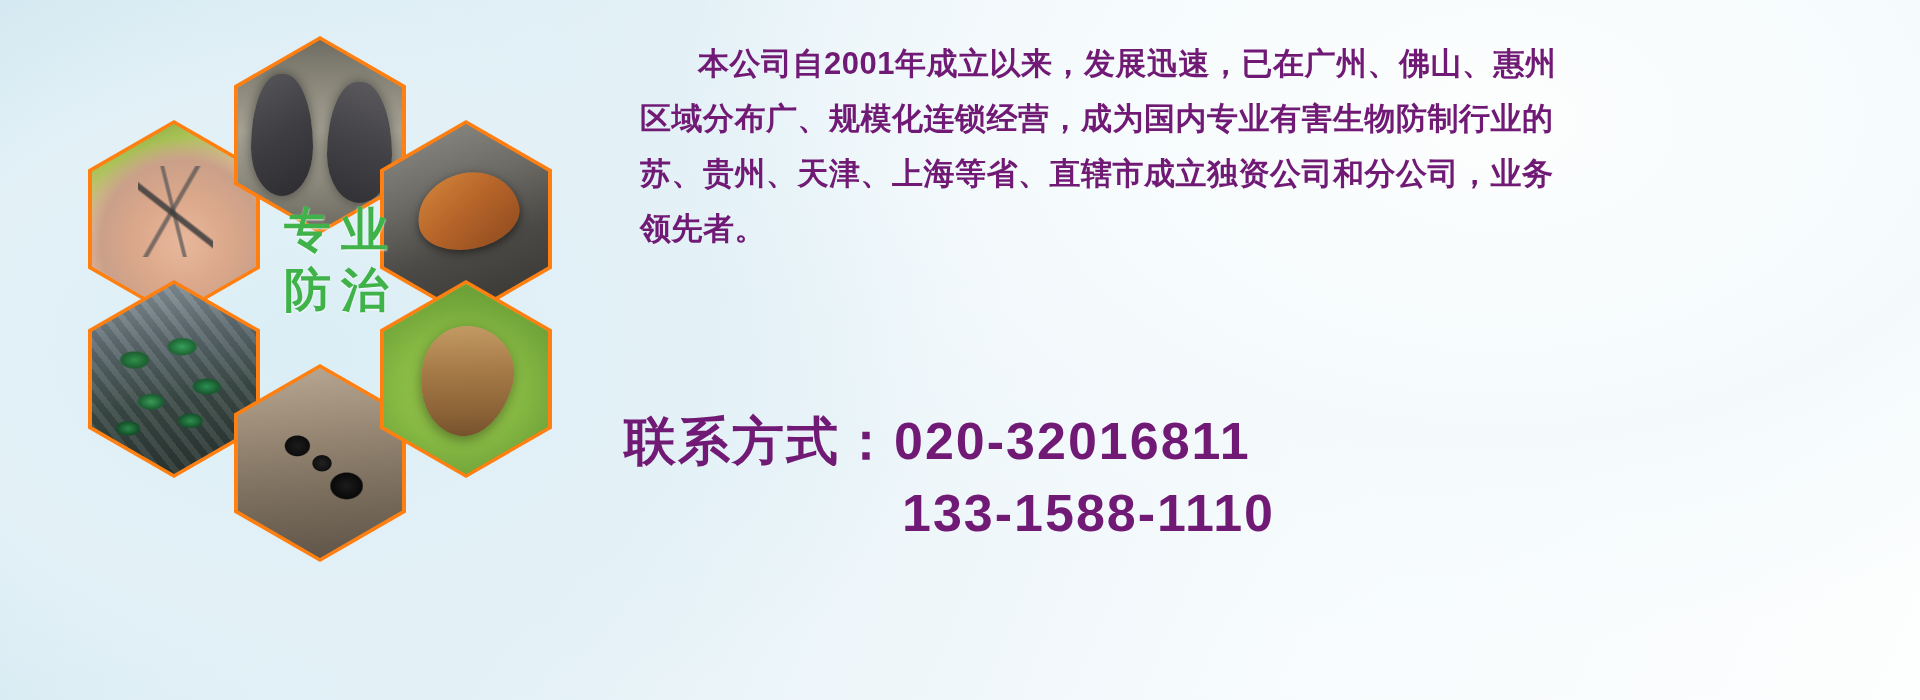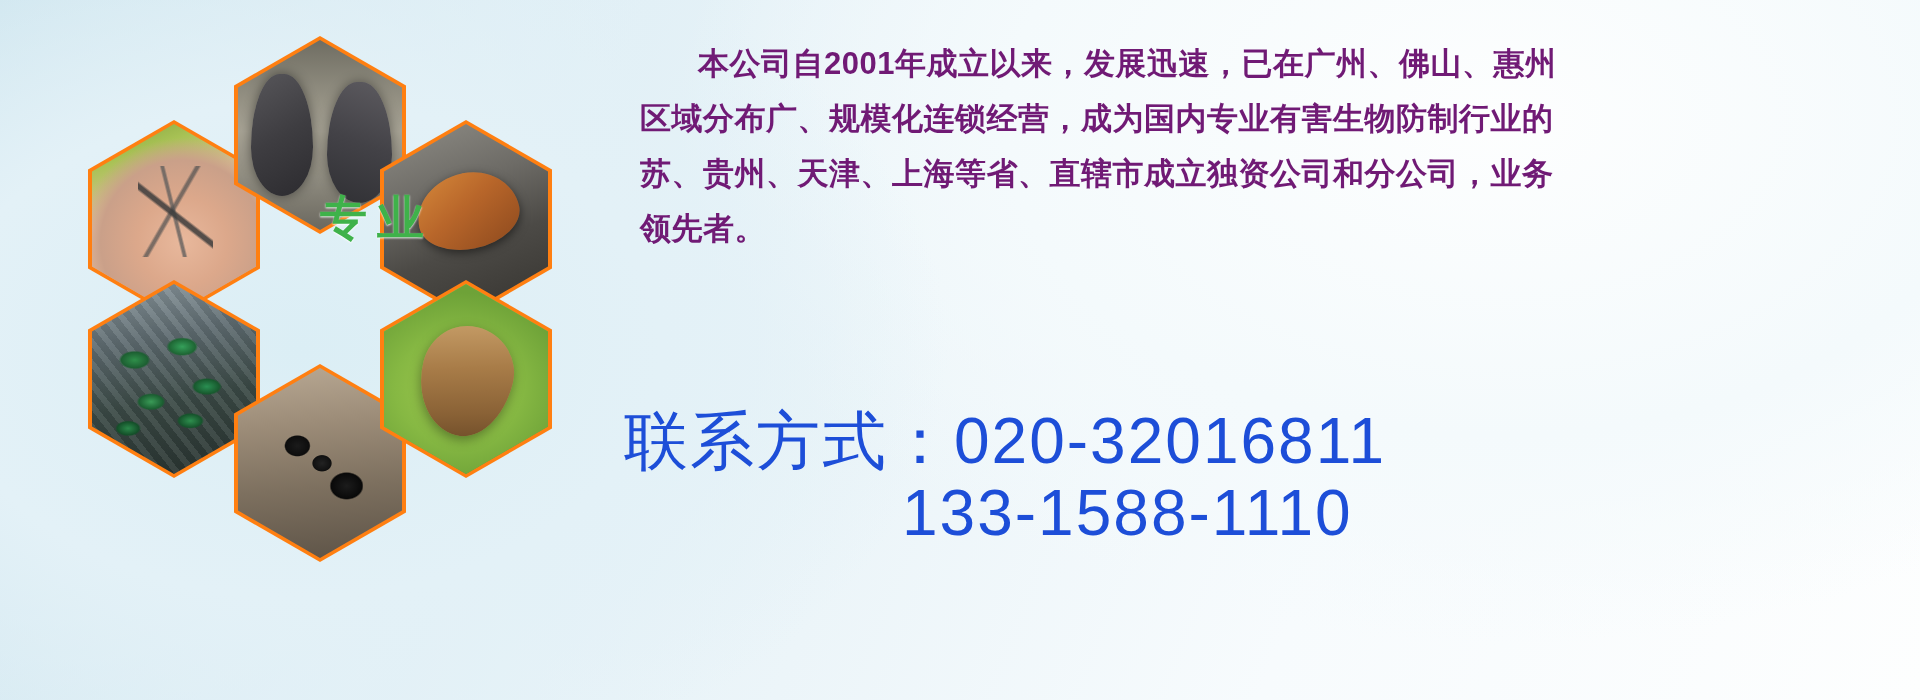--- a/index.html
+++ b/index.html
@@ -100,37 +100,37 @@
       linear-gradient(160deg,#a9d05a 0%,#7cb03f 60%,#5d8f31 100%);
   }
   .ph-stinkbug::after{
     content:""; position:absolute; left:22%; top:22%; width:56%; height:58%;
     border-radius:48% 52% 46% 54%/42% 42% 58% 58%;
     transform:rotate(14deg);
     background:linear-gradient(165deg,#c9a06a 0%,#a87c48 40%,#8a6236 75%,#6d4b28 100%);
     box-shadow:0 4px 12px rgba(0,0,0,.35);
   }
 
-  .hex-caption { position:absolute; left:196px; top:180px; width:150px; text-align:right; z-index:5; }
+  .hex-caption { position:absolute; left:196px; top:192px; width:150px; text-align:left; z-index:5; }
   .hex-caption .line {
     color:#3fb24a; font-size:47px; font-weight:bold; letter-spacing:10px;
     line-height:1.28; text-shadow:0 1px 2px rgba(255,255,255,.9);
   }
 
   
   .body-copy {
     position:absolute; left:640px; top:36px; width:1300px;
     color:#701a75; font-size:31px; font-weight:bold; line-height:55px;
     letter-spacing:.5px; white-space:nowrap;
   }
   .body-copy .p1 { text-indent:58px; }
 
   .contact { position:absolute; left:624px; top:405px; width:1290px; }
   .contact .c-line {
-    color:#1d4ed8; font-size:64px; font-weight:normal; letter-spacing:2px;
+    color:#701a75; font-size:52px; font-weight:bold; letter-spacing:2px;
     line-height:72px; white-space:nowrap;
   }
   .contact .c-line.second { padding-left:278px; }
 </style>
 </head>
 <body>
 
 <div id="stage">
 
   <div class="hex-cluster">
@@ -166,20 +166,21 @@
     </div>
 
     <div class="hex" style="left:292px; top:272px;">
       <div class="inner">
         <div class="img ph-stinkbug"></div>
       </div>
     </div>
 
     <div class="hex-caption">
       <div class="line">专业</div>
+      <div class="line">防治</div>
     </div>
   </div>
 
   <div class="body-copy">
     <div class="p1">本公司自2001年成立以来，发展迅速，已在广州、佛山、惠州</div>
     <div>区域分布广、规模化连锁经营，成为国内专业有害生物防制行业的</div>
     <div>苏、贵州、天津、上海等省、直辖市成立独资公司和分公司，业务</div>
     <div>领先者。</div>
   </div>
 

